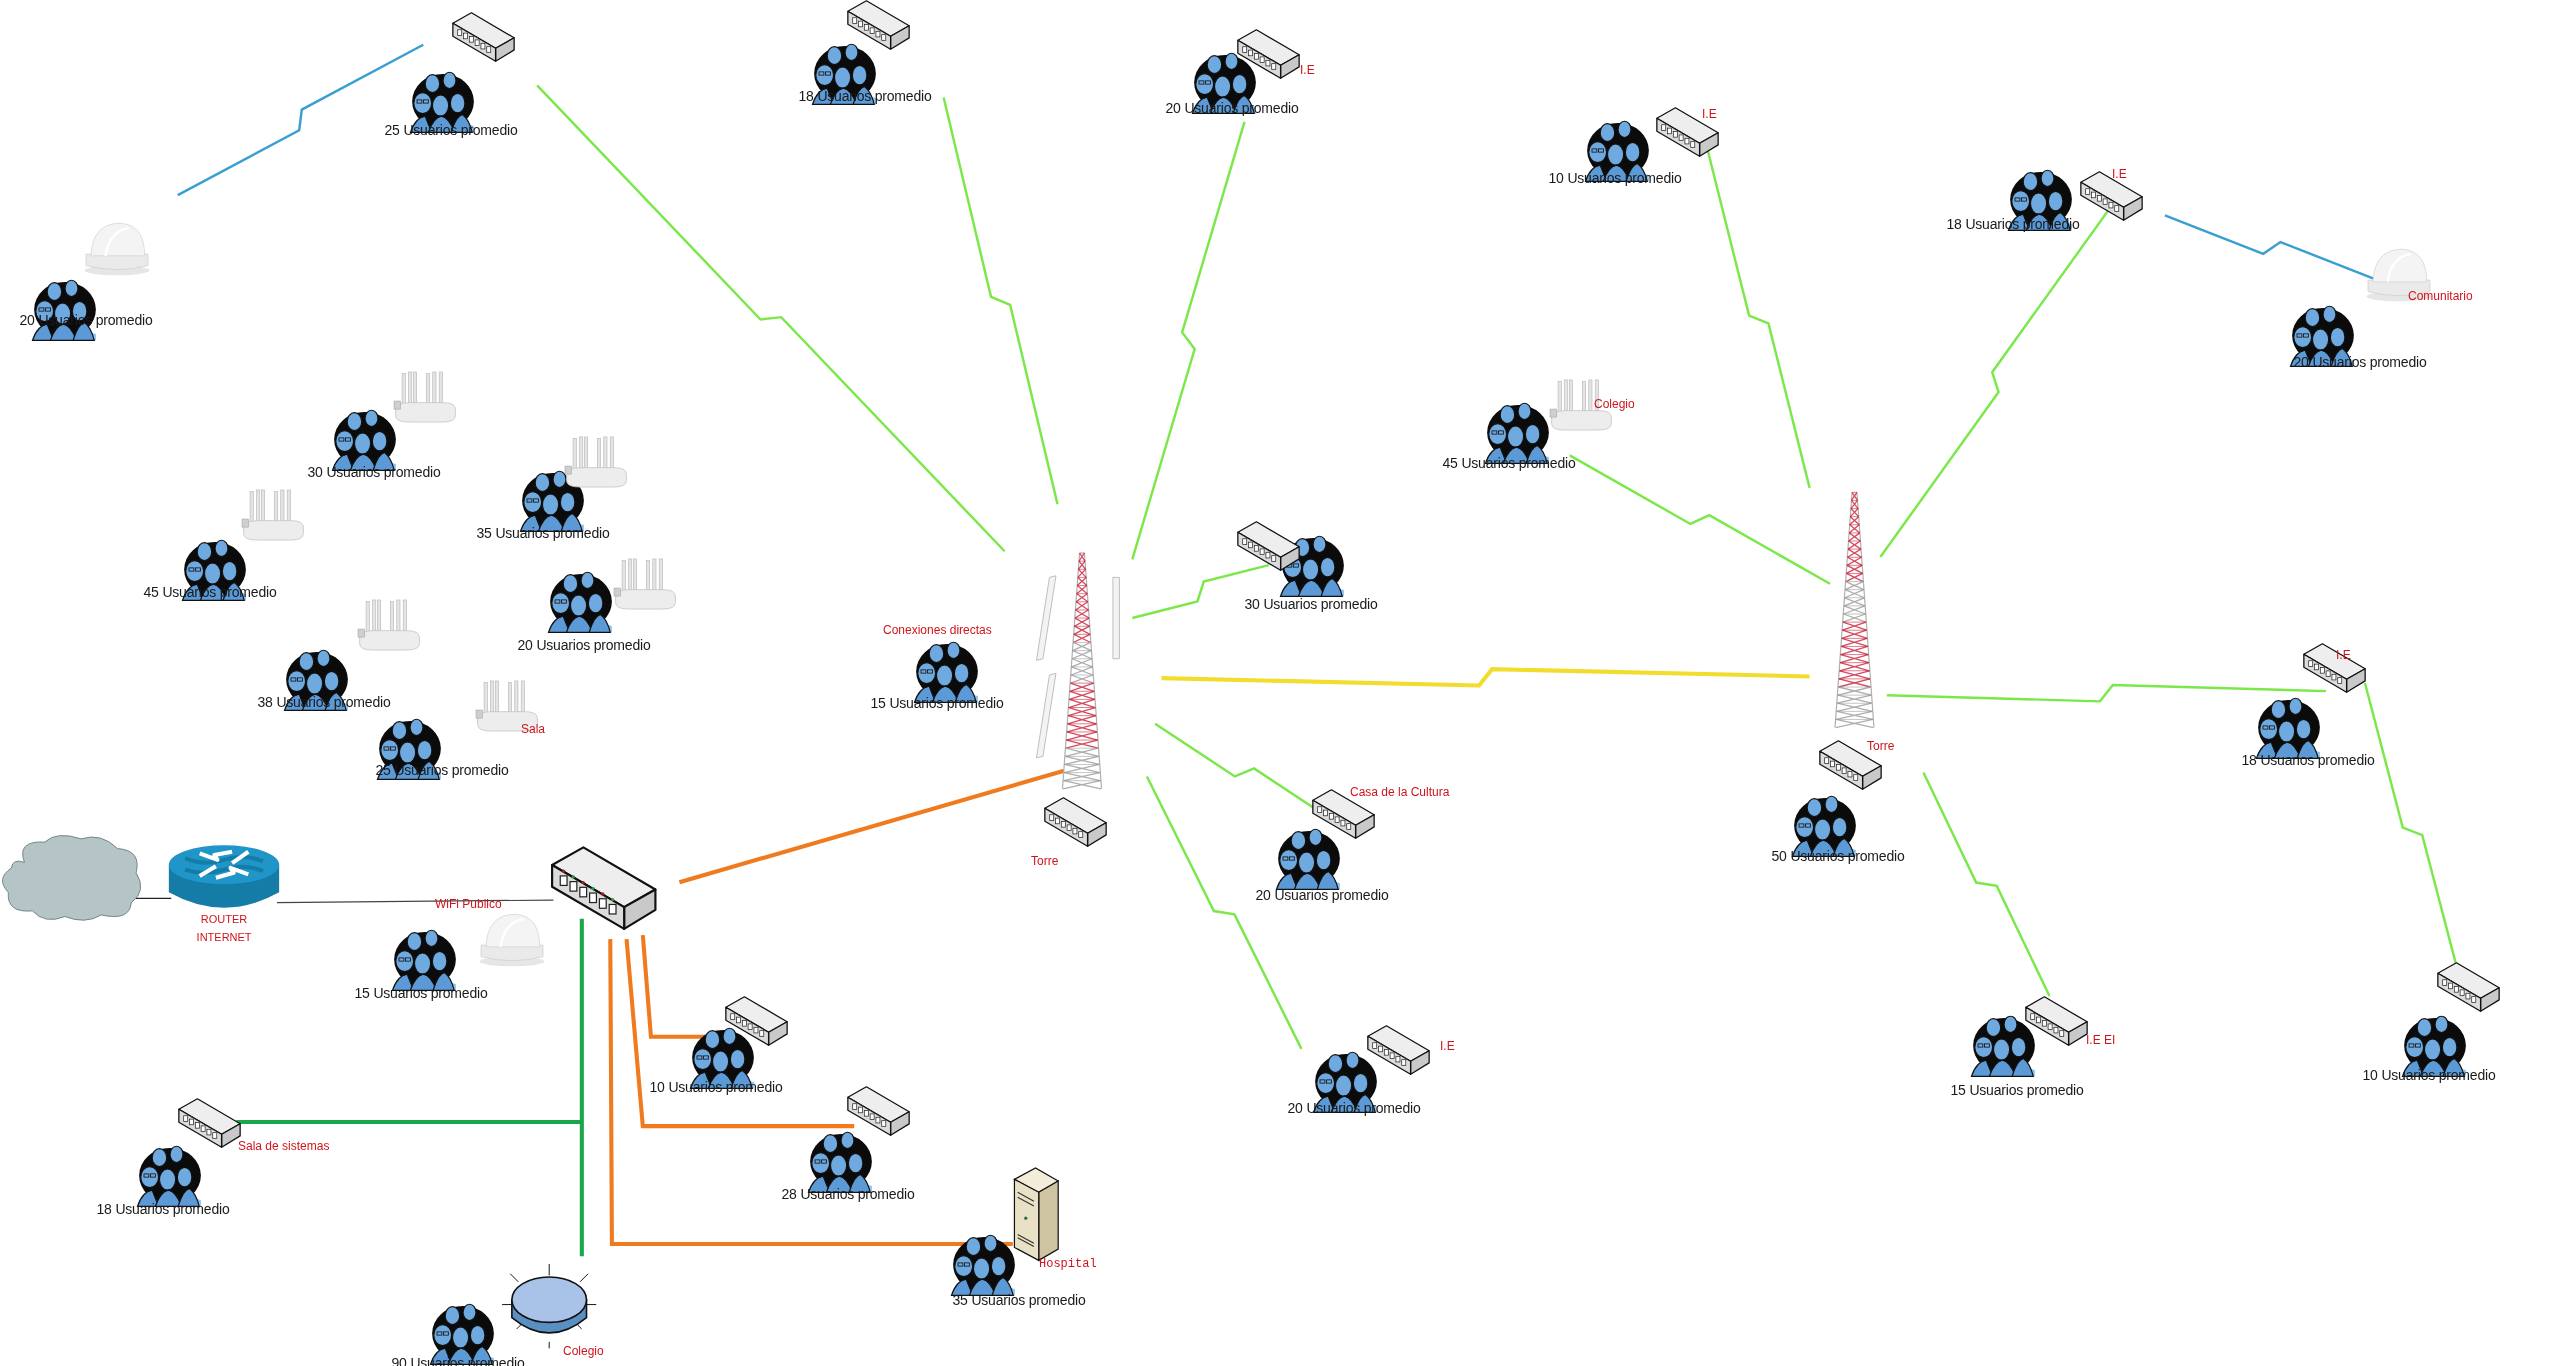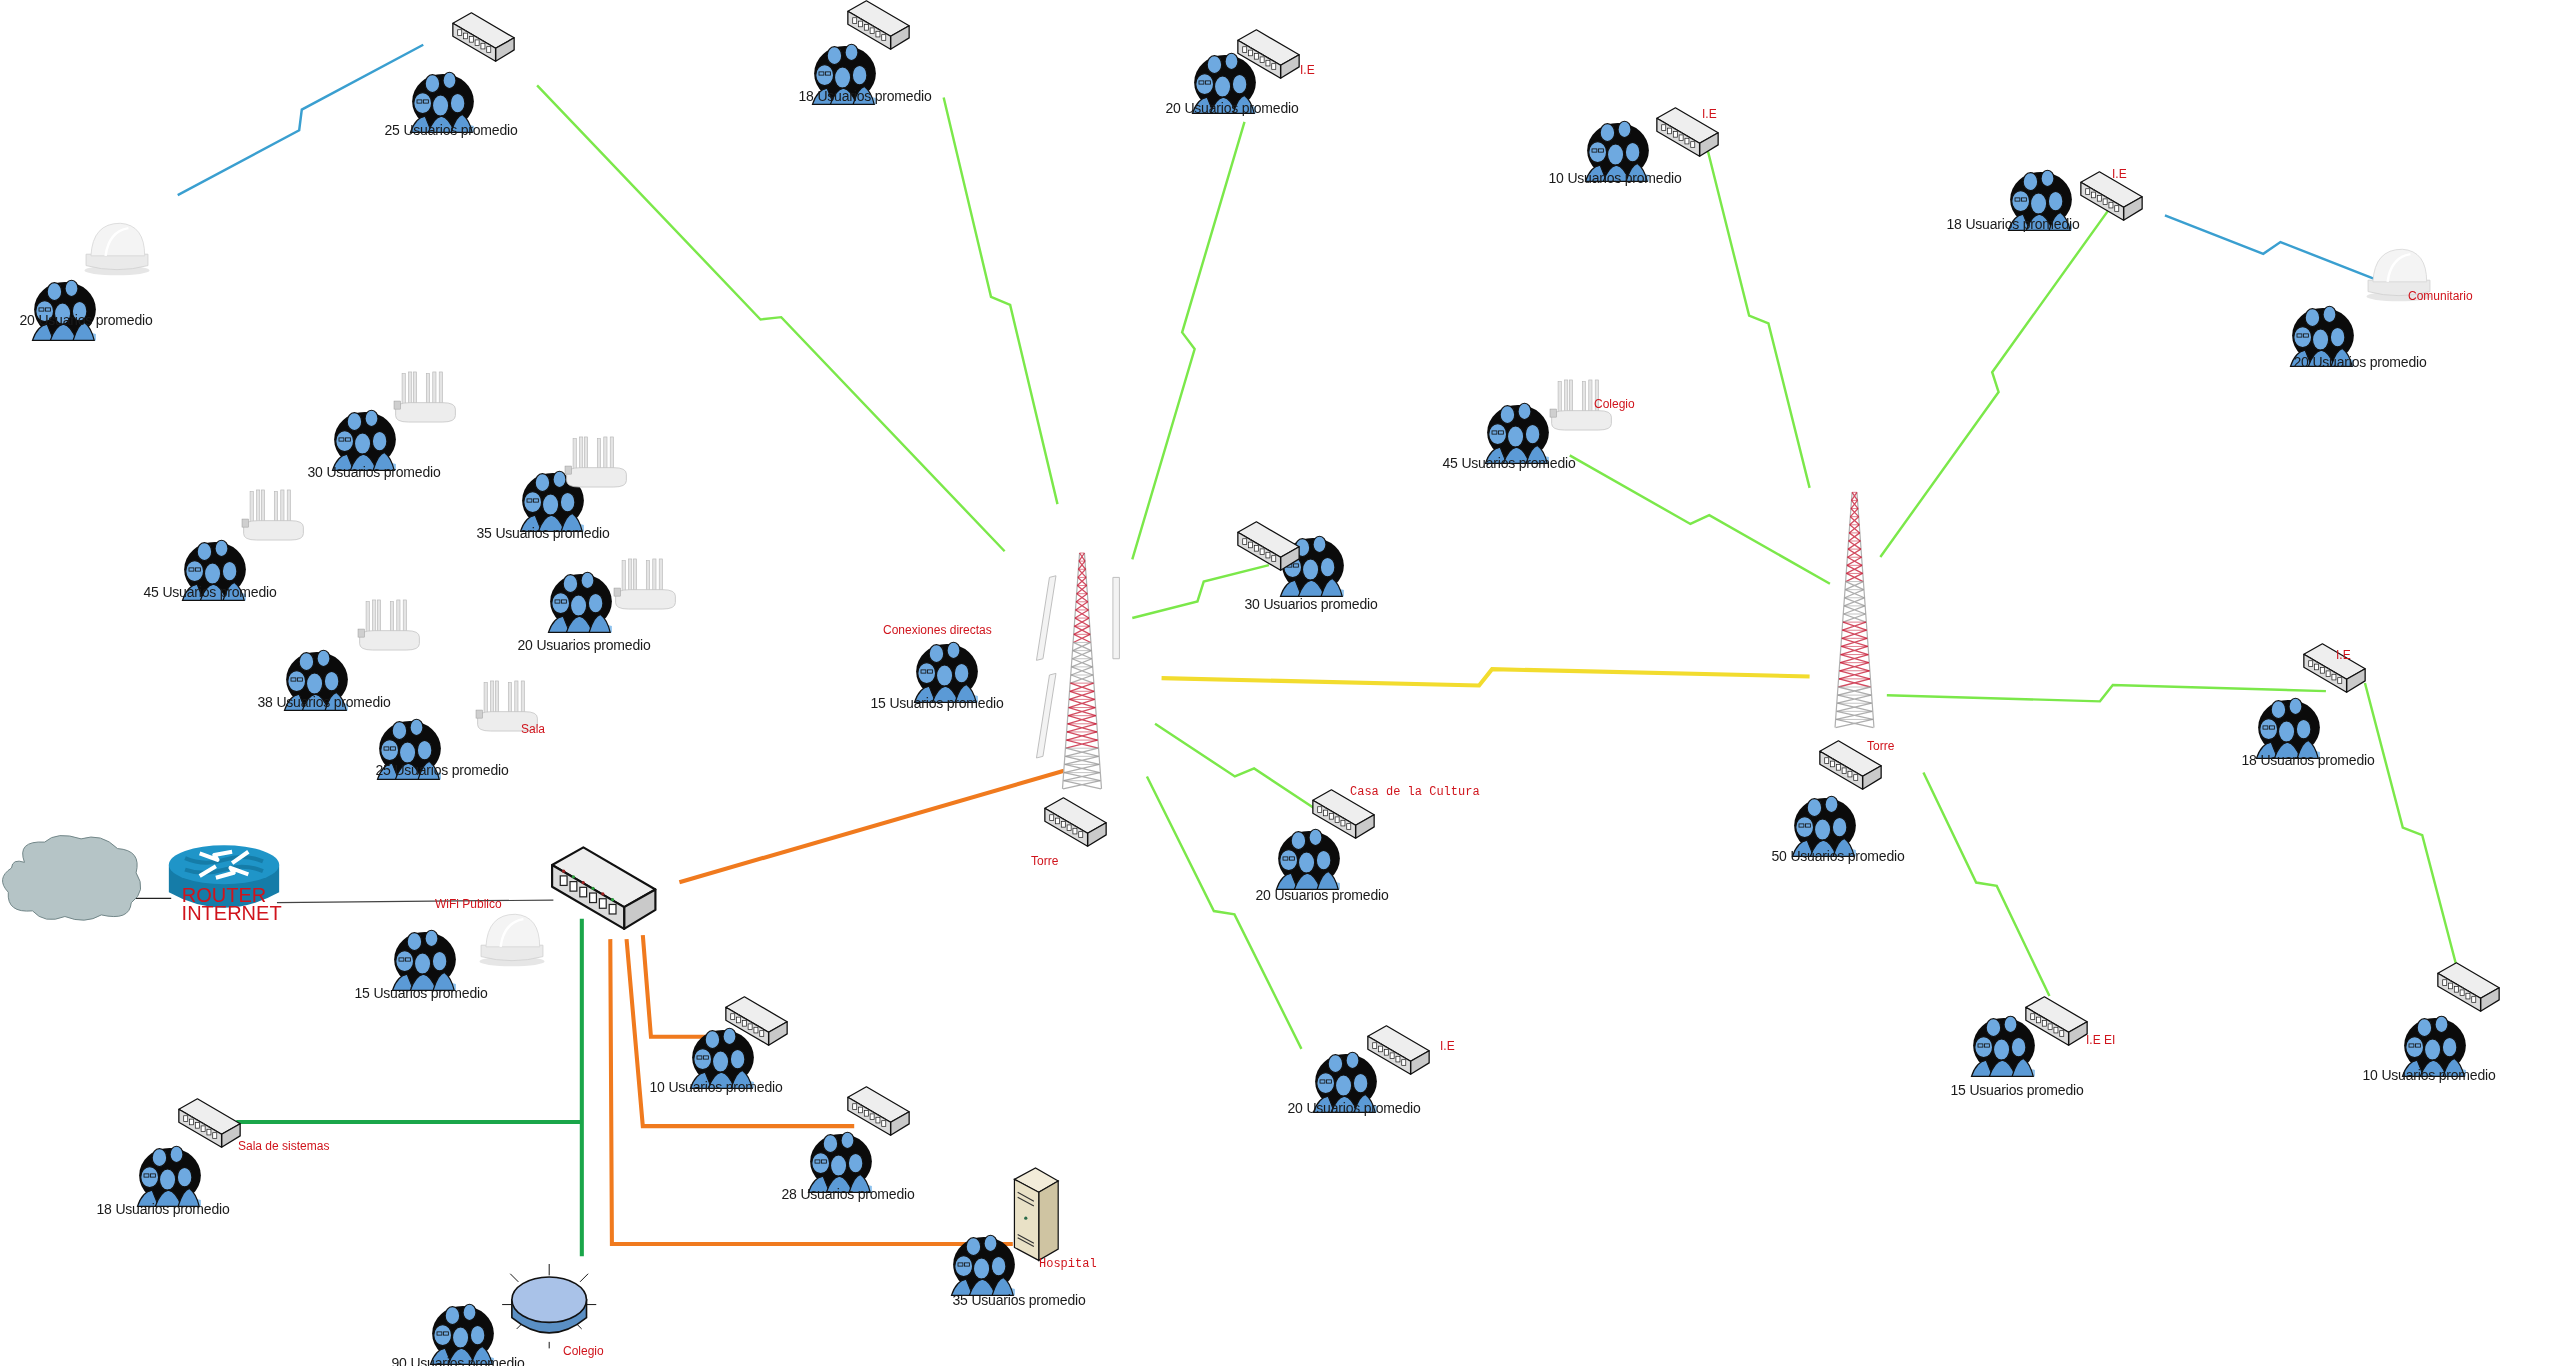--- a/index.html
+++ b/index.html
@@ -3,21 +3,21 @@
 <meta charset="utf-8">
 <style>
   html, body { margin:0; padding:0; background:#ffffff; }
   body { width:2576px; height:1366px; position:relative; overflow:hidden;
          font-family:"Liberation Sans", sans-serif; }
   #links { position:absolute; left:0; top:0; width:2576px; height:1366px; }
   .node { position:absolute; }
   .lbl { position:absolute; white-space:nowrap; font-size:14px; color:#1a1a1a;
          transform:translateX(-50%); letter-spacing:-0.2px; }
   .tag { position:absolute; white-space:nowrap; font-size:12px; color:#d0141c; }
-  .tag.big { font-size:20px; text-align:center; line-height:18px; }
+  .tag.big { font-size:11px; text-align:center; line-height:18px;margin-top:24px; }
   svg.icon { position:absolute; overflow:visible; }
 </style>
 </head>
 <body>
 
 <svg id="links" viewBox="0 0 3167 1680">
   <defs>
     <linearGradient id="ylw" x1="0" x2="1">
       <stop offset="0" stop-color="#f7e733"></stop>
         <stop offset="0.5" stop-color="#f7cc9a"></stop>
@@ -857,21 +857,21 @@
         <rect x="22.4" y="30.4" width="5" height="7" fill="#fff" stroke="#222" stroke-width="0.9"></rect>
         <circle cx="24.9" cy="27.4" r="0.9" fill="#333"></circle>
         <rect x="29.6" y="34.6" width="5" height="7" fill="#fff" stroke="#222" stroke-width="0.9"></rect>
         <circle cx="32.1" cy="31.6" r="0.9" fill="#333"></circle>
         <rect x="36.8" y="38.8" width="5" height="7" fill="#fff" stroke="#222" stroke-width="0.9"></rect>
         <circle cx="39.3" cy="35.8" r="0.9" fill="#333"></circle>
         <rect x="44" y="43" width="5" height="7" fill="#fff" stroke="#222" stroke-width="0.9"></rect>
         <circle cx="46.5" cy="40" r="0.9" fill="#333"></circle>
       </svg>
       <div class="lbl" style="left: 1322px; top: 887px;">20 Usuarios promedio</div>
-      <div class="tag" style="left: 1350px; top: 785px; font-family: Liberation Mono, monospace;">Casa de la Cultura</div>
+      <div class="tag" style="left: 1350px; top: 785px;">Casa de la Cultura</div>
     </div>
     <div>
       <svg class="icon" width="72" height="65" viewBox="0 0 88 80" style="left: 1310px; top: 1049px;">
    <path d="M6 70 Q40 60 82 70 L82 78 L6 78 Z" fill="#8fc3ee"></path>
    <ellipse cx="44" cy="40" rx="38" ry="34" fill="#0b0b0b"></ellipse>
    <g stroke="#111" stroke-width="1.5">
      <ellipse cx="31" cy="18" rx="9" ry="11" fill="#6ea9e0"></ellipse>
      <ellipse cx="52" cy="14" rx="8" ry="10" fill="#6ea9e0"></ellipse>
      <ellipse cx="19" cy="42" rx="11" ry="13" fill="#6ea9e0"></ellipse>
      <ellipse cx="62" cy="42" rx="9" ry="12" fill="#6ea9e0"></ellipse>

